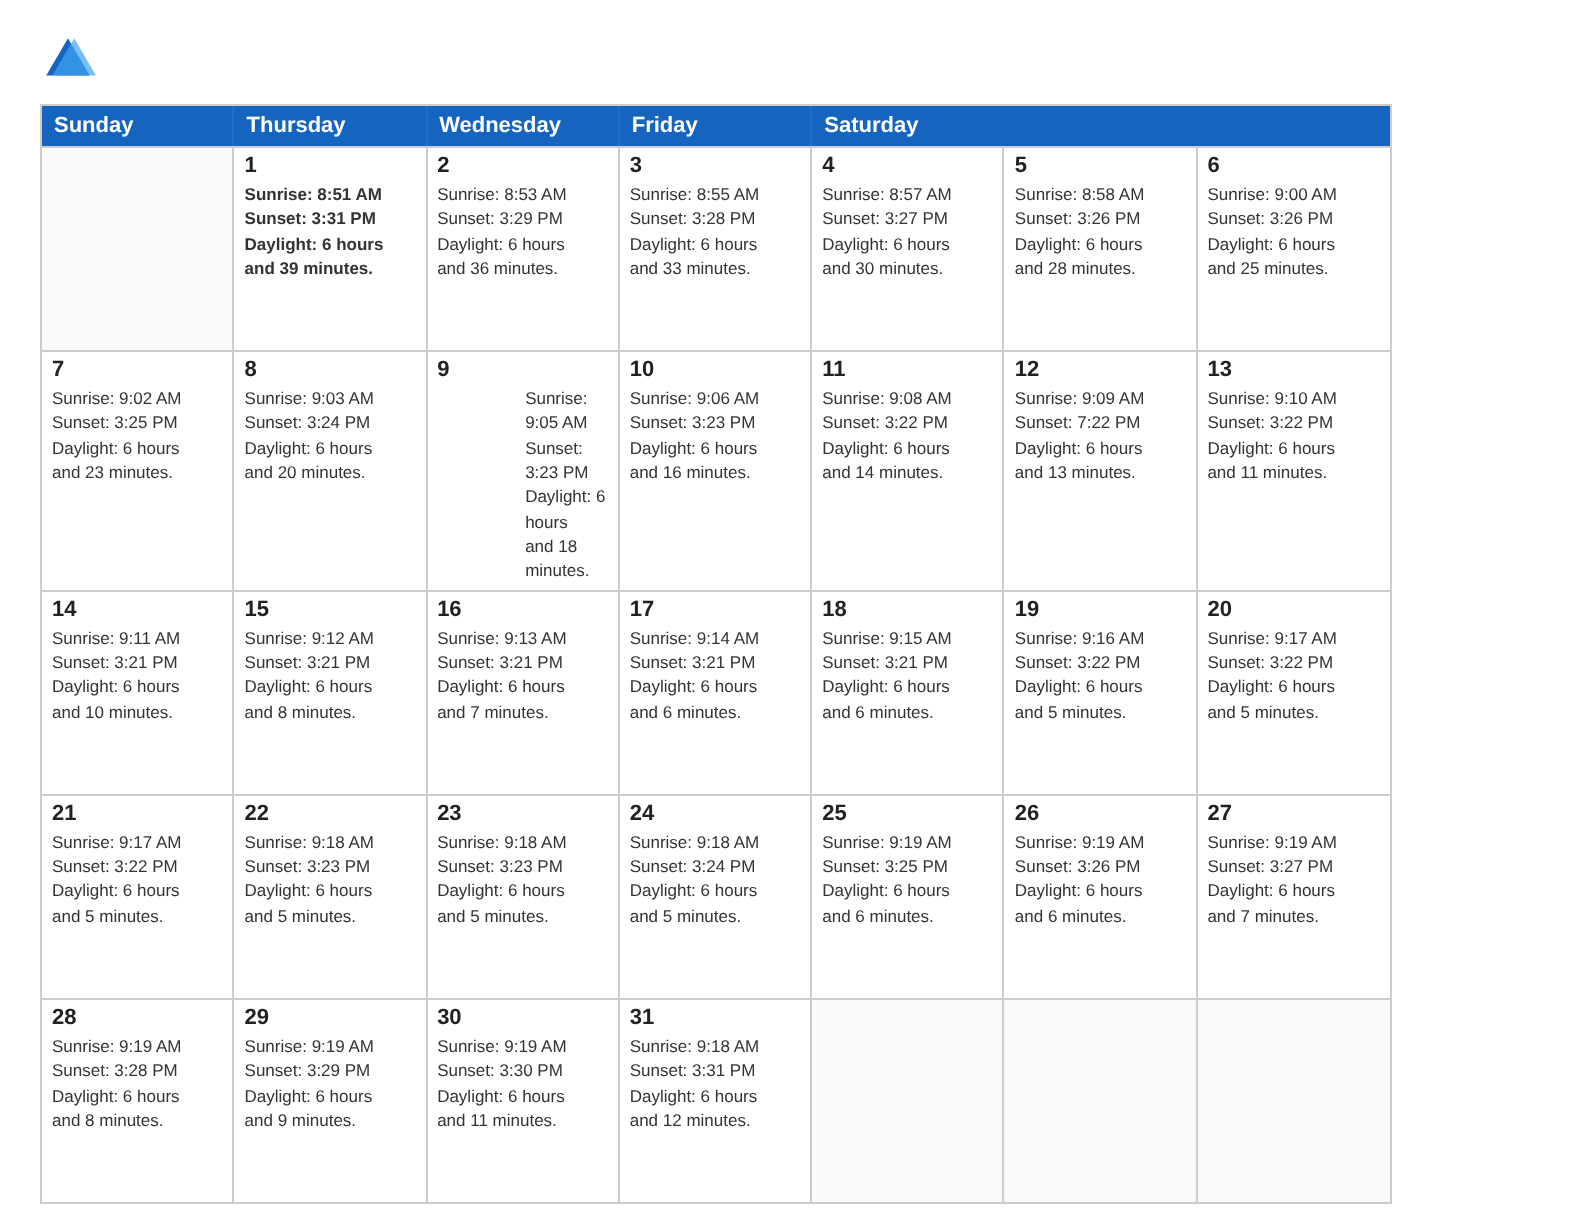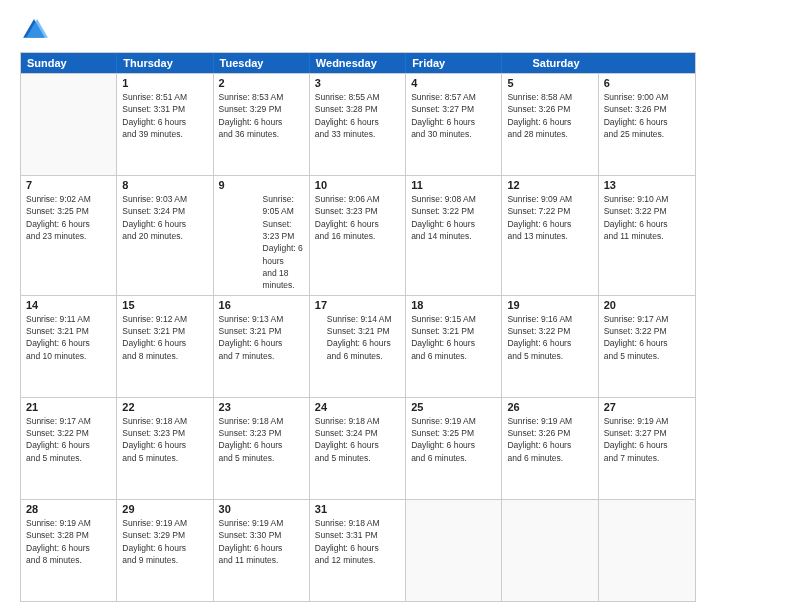--- a/index.html
+++ b/index.html
@@ -68,21 +68,21 @@
       background: #1565c0;
     }
     .cal-header-cell {
       color: #fff;
       font-size: 11px;
       font-weight: bold;
       padding: 4px 6px;
       border-right: 1px solid #1a72cc;
       text-align: left;
     }
-    .cal-header-cell:last-child { border-right: none; margin-left: 24px; }
+    .cal-header-cell:last-child { border-right: none; }
     .cal-body {
       display: flex;
       flex-direction: column;
       flex: 1;
     }
     .cal-row {
       display: grid;
       grid-template-columns: repeat(7, 1fr);
       flex: 1;
       border-top: 1px solid #ccc;
@@ -129,31 +129,30 @@
     <div class="title-block">
       <h1></h1>
       <h2></h2>
     </div>
   </div>
 
   <div class="calendar">
     <div class="cal-header-row" id="cal-header">
         <div class="cal-header-cell">Sunday</div>
         <div class="cal-header-cell">Thursday</div>
-        <div class="cal-header-cell">Tuesday</div>
         <div class="cal-header-cell">Wednesday</div>
         <div class="cal-header-cell">Friday</div>
         <div class="cal-header-cell">Saturday</div>
       </div>
     <div class="cal-body" id="cal-body">
         <div class="cal-row">
           <div class="cal-cell empty"></div>
           <div class="cal-cell">
             <span class="day-num">1</span>
-            <div class="day-info" style="white-space: pre-line;">Sunrise: 8:51 AM
+            <div class="day-info" style="white-space: pre-line; font-weight: bold;">Sunrise: 8:51 AM
 Sunset: 3:31 PM
 Daylight: 6 hours
 and 39 minutes.</div>
           </div>
           <div class="cal-cell">
             <span class="day-num">2</span>
             <div class="day-info" style="white-space: pre-line;">Sunrise: 8:53 AM
 Sunset: 3:29 PM
 Daylight: 6 hours
 and 36 minutes.</div>
@@ -255,21 +254,21 @@
           </div>
           <div class="cal-cell">
             <span class="day-num">16</span>
             <div class="day-info" style="white-space: pre-line;">Sunrise: 9:13 AM
 Sunset: 3:21 PM
 Daylight: 6 hours
 and 7 minutes.</div>
           </div>
           <div class="cal-cell">
             <span class="day-num">17</span>
-            <div class="day-info" style="white-space: pre-line; margin-left: 12px;">Sunrise: 9:14 AM
+            <div class="day-info" style="white-space: pre-line;">Sunrise: 9:14 AM
 Sunset: 3:21 PM
 Daylight: 6 hours
 and 6 minutes.</div>
           </div>
           <div class="cal-cell">
             <span class="day-num">18</span>
             <div class="day-info" style="white-space: pre-line;">Sunrise: 9:15 AM
 Sunset: 3:21 PM
 Daylight: 6 hours
 and 6 minutes.</div>

